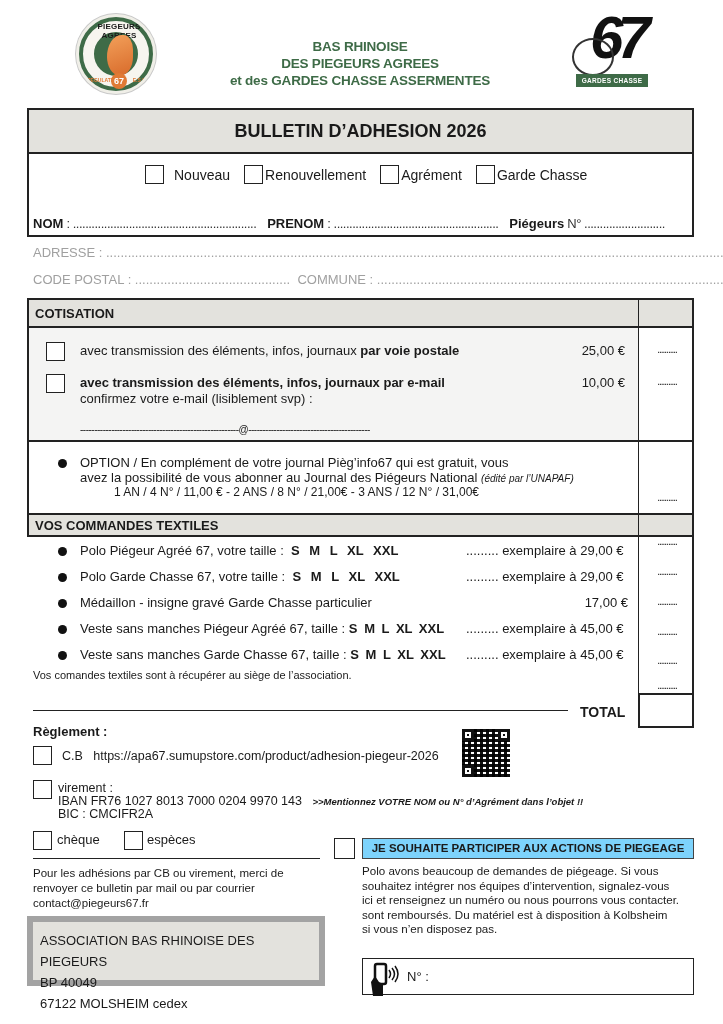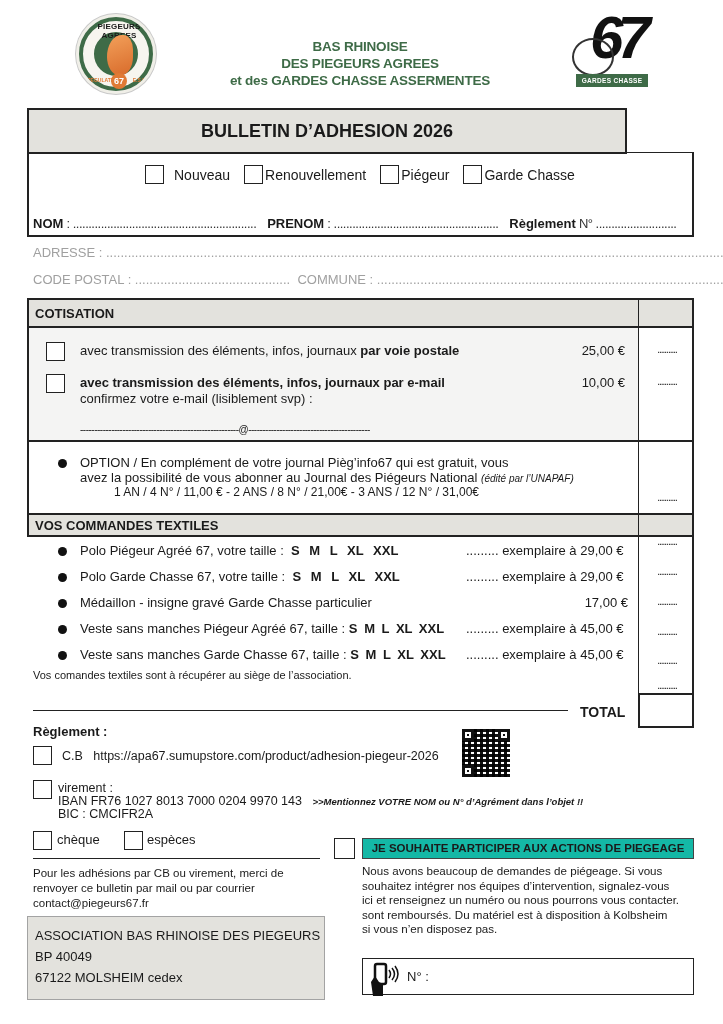--- a/index.html
+++ b/index.html
@@ -16,21 +16,21 @@
   .logo-left .arc-bot { position:absolute; left:8px; top:60px; width:64px; font-size:5px; font-weight:bold; color:#e07a35; display:flex; justify-content:space-between; }
 
   .header-title { left: 190px; top: 38px; width: 340px; text-align: center; color: #3e6b47; font-weight: bold; font-size: 13.5px; line-height: 17px; letter-spacing: -0.2px; }
 
   .logo-right { left: 568px; top: 14px; width: 82px; height: 74px; }
   .logo-right .seven { position:absolute; left:22px; top:-6px; font-size:60px; font-weight:bold; font-style:italic; color:#111; line-height:60px; letter-spacing:-6px; }
   .logo-right .horn { position:absolute; left:4px; top:24px; width:42px; height:38px; border:2px solid #333; border-radius:50%; }
   .logo-right .band { position:absolute; left:8px; top:60px; width:72px; height:13px; background:#3e6b47; color:#fff; font-size:6.5px; font-weight:bold; text-align:center; line-height:13px; letter-spacing:0.3px; }
 
   
-  .title-box { left: 27px; top: 108px; width: 600px; height: 46px; background: #e3e2dd; border: 2px solid #222; text-align: center; font-weight: bold; font-size: 18px; line-height: 42px; }
+  .title-box { left: 27px; top: 108px; width: 667px; height: 46px; background: #e3e2dd; border: 2px solid #222; text-align: center; font-weight: bold; font-size: 18px; line-height: 42px; }
   .member-box { left: 27px; top: 152px; width: 667px; height: 85px; border: 2px solid #222; border-top: 1px solid #222; }
   .cb { display:inline-block; width: 19px; height: 19px; border: 1.5px solid #222; background:#fff; vertical-align: middle; }
   .cb-row { left: 145px; top: 165px; display: flex; align-items: center; font-size: 14px; }
   .cb-item { display:flex; align-items:center; margin-right: 14px; }
   .cb-item span.lbl { margin-left: 5px; }
   .cb-item.first span.lbl { margin-left: 10px; }
   .id-row { left: 33px; top: 216px; width: 660px; font-size: 13px; white-space: nowrap; }
   .id-row b { font-weight: bold; }
   .dots { color: #333; letter-spacing: -0.5px; }
 
@@ -61,24 +61,24 @@
 
   
   .reg-title { left: 33px; top: 724px; font-size: 13px; font-weight: bold; }
   .qr { left: 462px; top: 729px; width: 48px; height: 48px; background:
       repeating-linear-gradient(90deg, #111 0 3px, #fff 3px 6px),
       repeating-linear-gradient(0deg, #111 0 3px, #fff 3px 5px); background-blend-mode: multiply; }
   .qr .fp { position:absolute; width:12px; height:12px; border:3px solid #111; background:#fff; }
   .qr .fp::after { content:""; position:absolute; left:2px; top:2px; width:2px; height:2px; background:#111; }
   .sep-line { left: 33px; top: 858px; width: 287px; border-top: 1.5px solid #222; }
   .info-text { left: 33px; top: 866px; width: 300px; font-size: 11.5px; line-height: 15px; }
-  .addr-box { left: 27px; top: 916px; width: 298px; height: 84px; background:#e3e2dd; border:1px solid #a3a3a3; padding: 8px 0 0 7px; font-size: 13px; line-height: 21px; }
+  .addr-box { left: 27px; top: 916px; width: 298px; height: 70px; background:#e3e2dd; border:6px solid #a3a3a3; padding: 8px 0 0 7px; font-size: 13px; line-height: 21px; }
 
   .part-cb { left: 334px; top: 838px; width: 21px; height: 21px; border:1.5px solid #222; }
-  .part-head { left: 362px; top: 838px; width: 332px; height: 21px; background:#14b8a6; border:1.5px solid #444; font-weight:bold; font-size:11.5px; text-align:center; line-height:18px; }
+  .part-head { left: 362px; top: 838px; width: 332px; height: 21px; background:#7dd3fc; border:1.5px solid #444; font-weight:bold; font-size:11.5px; text-align:center; line-height:18px; }
   .part-text { left: 362px; top: 864px; width: 335px; font-size: 11.6px; line-height: 14.5px; }
   .phone-box { left: 362px; top: 958px; width: 332px; height: 37px; border: 1.5px solid #222; }
 </style>
 </head>
 <body>
 
 <div class="abs logo-left">
   <div class="ring"></div>
   <div class="arc-top">PIEGEURS AGREES</div>
   <div class="fox"></div>
@@ -108,32 +108,32 @@
   <div class="cb-item first">
       <span class="cb"></span>
       <span class="lbl">Nouveau</span>
     </div>
   <div class="cb-item">
       <span class="cb"></span>
       <span class="lbl" style="margin-left:2px">Renouvellement</span>
     </div>
   <div class="cb-item">
       <span class="cb"></span>
-      <span class="lbl" style="margin-left:2px">Piégeur</span>
+      <span class="lbl" style="margin-left:2px">Agrément</span>
     </div>
   <div class="cb-item">
       <span class="cb"></span>
       <span class="lbl" style="margin-left:2px">Garde Chasse</span>
     </div>
 </div>
 
 <div class="abs id-row">
   <b>NOM</b><span class="dots"> : ...........................................................</span>
   &nbsp;&nbsp;<b>PRENOM</b><span class="dots"> : .....................................................</span>
-  &nbsp;&nbsp;<b>Règlement</b><span class="dots"> N° ..........................</span>
+  &nbsp;&nbsp;<b>Piégeurs</b><span class="dots"> N° ..........................</span>
 </div>
 
 <div class="abs gray-row" style="top:245px;">ADRESSE : ..........................................................................................................................................................................................</div>
 <div class="abs gray-row" style="top:272px;">
   <span>CODE POSTAL : ...........................................</span>&nbsp;&nbsp;<span>COMMUNE : .........................................................................................................................</span>
 </div>
 
 <div class="abs cot-head">COTISATION</div>
 <div class="abs cot-head-r"></div>
 <div class="abs cot-body"></div>
@@ -228,21 +228,21 @@
 
 <div class="abs addr-box">
   <div>ASSOCIATION BAS RHINOISE DES PIEGEURS</div>
   <div>BP 40049</div>
   <div>67122 MOLSHEIM cedex</div>
 </div>
 
 <span class="abs part-cb"></span>
 <div class="abs part-head">JE SOUHAITE PARTICIPER AUX ACTIONS DE PIEGEAGE</div>
 <div class="abs part-text">
-  <div>Nous avons beaucoup de demandes de piégeage. Si vous</div>
+  <div>Polo avons beaucoup de demandes de piégeage. Si vous</div>
   <div>souhaitez intégrer nos équipes d’intervention, signalez-vous</div>
   <div>ici et renseignez un numéro ou nous pourrons vous contacter.</div>
   <div>sont remboursés. Du matériel est à disposition à Kolbsheim</div>
   <div>si vous n’en disposez pas.</div>
 </div>
 <div class="abs phone-box">
   <svg class="abs" style="left:6px;top:3px;" width="32" height="34" viewBox="0 0 32 34">
     <rect x="6" y="2" width="11" height="20" rx="2" fill="#fff" stroke="#111" stroke-width="2.5"></rect>
     <path d="M2 20 L6 14 L10 20 L14 22 L14 34 L4 34 Z" fill="#111"></path>
     <path d="M20 8 q3 4 0 8 M23 6 q5 6 0 12 M26 4 q6 8 0 16" stroke="#111" stroke-width="1.5" fill="none"></path>

